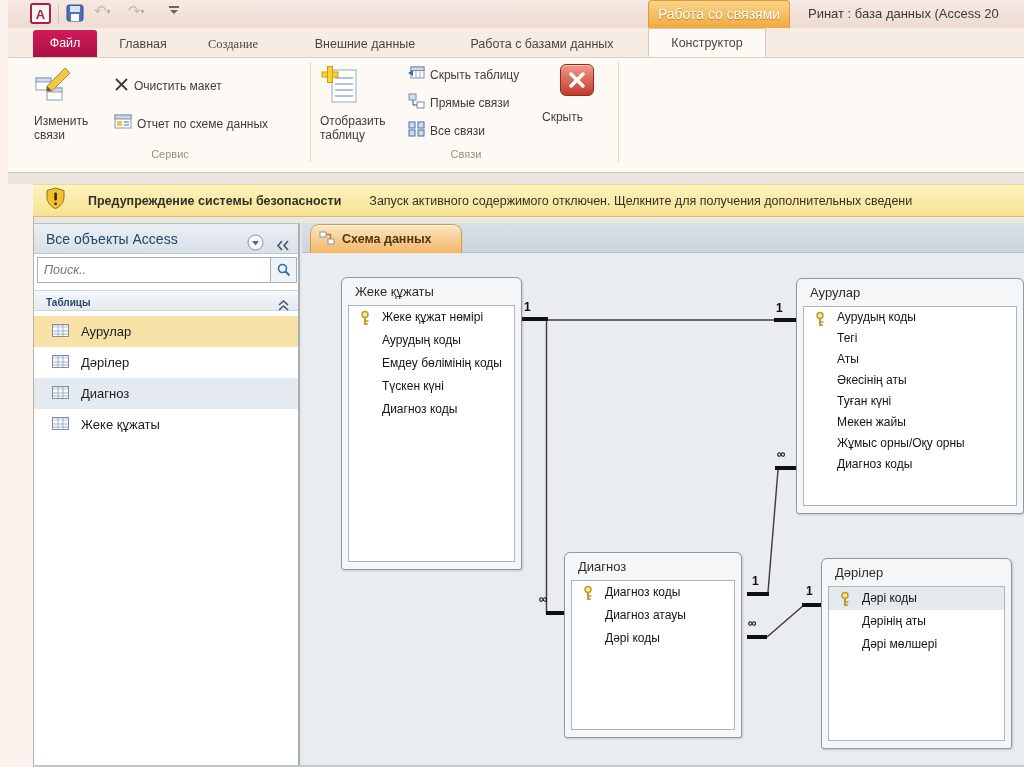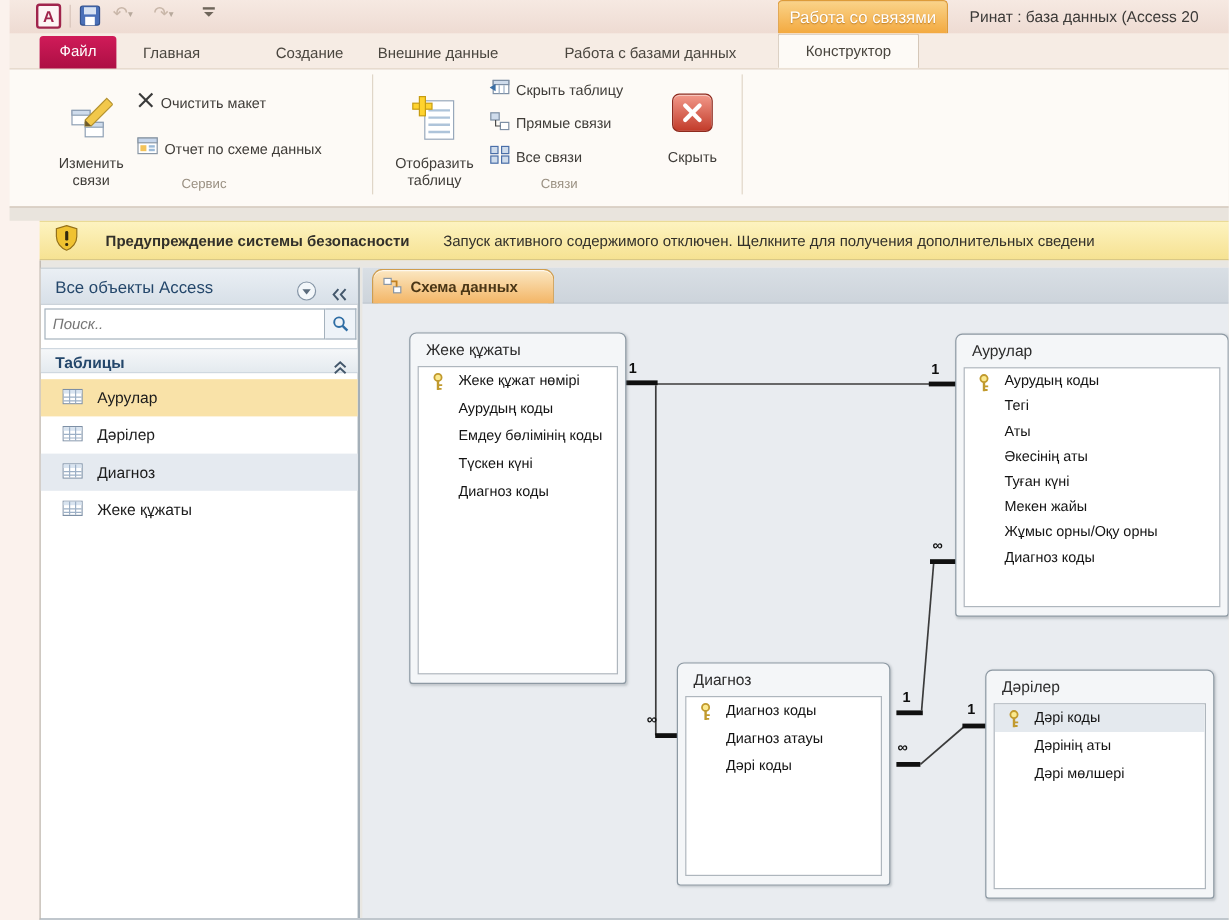--- a/index.html
+++ b/index.html
@@ -35,21 +35,21 @@
     font-size:12.5px; color:#4a463f; }
   .rtab.file { left:25px; width:64px; background:linear-gradient(#d01b59,#ad0f44); color:#fff;
     border-radius:3px 3px 0 0; height:27px; line-height:27px; }
   .rtab.active { background:#fdfaf6; border:1px solid #d5c7b8; border-bottom:1px solid #fdfaf6;
     border-radius:2px 2px 0 0; left:640px; width:118px; height:29px; line-height:28px; }
 
   
   .ribbon { left:8px; top:58px; width:1016px; height:114px; background:#fdfaf6; }
   .grp-divider { position:absolute; top:4px; height:100px; width:1px; background:#e0d6c8; }
   .grp-label { position:absolute; top:90px; font-size:11px; color:#9a9082; text-align:center; }
-  .bigbtn { position:absolute; top:16px; width:84px; height:106px; text-align:center; border-radius:3px; }
+  .bigbtn { position:absolute; top:2px; width:84px; height:106px; text-align:left; border-radius:3px; }
   .bigbtn .lbl { font-size:12px; color:#3f3c38; line-height:14px; margin-top:4px; }
   .smallbtn { position:absolute; height:22px; display:flex; align-items:center; gap:5px; }
   .smallbtn .lbl { font-size:12px; color:#3f3c38; white-space:nowrap; }
   .close-sq { width:34px; height:32px; margin:4px auto 0; border-radius:6px;
     background:linear-gradient(#f met 0,#fff 0); background:linear-gradient(#f2998a,#c23b2a);
     border:1px solid #8e2a1e; box-shadow:inset 0 1px 0 rgba(255,255,255,.45); position:relative; }
 
   
   .strip { left:8px; top:172px; width:1016px; height:12px; background:#e9e4dd; border-top:1px solid #cfc4b6; }
   .warnbar { left:33px; top:184px; width:991px; height:33px;
@@ -66,21 +66,21 @@
   .nav-header { position:absolute; left:0; top:0; width:100%; height:30px;
     background:linear-gradient(#eaeff4,#d8e0e8); border-bottom:1px solid #bfc9d2;
     line-height:30px; font-size:14px; color:#24476b; padding-left:12px; }
   .nav-search { position:absolute; left:3px; top:33px; width:260px; height:26px; display:flex; }
   .nav-search input { flex:1; border:1px solid #a5b2bd; font-size:12.5px; font-style:italic;
     color:#555; padding:0 6px; outline:none; background:#fff; font-family:"Liberation Sans",sans-serif; }
   .nav-search .sbtn { width:26px; border:1px solid #a5b2bd; border-left:none; background:#eef3f8;
     display:flex; align-items:center; justify-content:center; }
   .nav-section { position:absolute; left:0; top:66px; width:100%; height:21px;
     background:linear-gradient(#f5f7f9,#e4eaef); border-top:1px solid #cfd8e0; border-bottom:1px solid #cfd8e0;
-    line-height:24px; font-size:13px; font-weight:bold; color:#24476b; padding-left:12px; }
+    line-height:24px; font-size:10px; font-weight:bold; color:#24476b; padding-left:12px; }
   .nav-item { position:absolute; left:0; width:100%; height:31px; display:flex; align-items:center;
     font-size:13px; color:#1c1c1c; }
   .nav-item .ic { margin:0 12px 0 18px; }
   .nav-item.sel { background:#f9e2a8; }
   .nav-item.alt { background:#e5eaf0; }
   .chev-right { position:absolute; right:8px; top:8px; }
   .circ-dd { position:absolute; right:34px; top:7px; }
 
   
   .canvas { position:absolute; left:268px; top:6px; right:0; bottom:0; background:#e9ecf0; overflow:hidden; }
@@ -123,21 +123,21 @@
       <div class="bar"></div>
       <div class="tri"></div>
     </div>
   <div class="abs ctx-header">Работа со связями</div>
   <div class="abs win-title">Ринат : база данных (Access 20</div>
 </div>
 
 <div class="abs tabrow">
   <div class="rtab file">Файл</div>
   <div class="rtab" style="left:92px;width:86px;">Главная</div>
-  <div class="rtab" style="left:208px;width:84px;">Создание</div>
+  <div class="rtab" style="left:183px;width:84px;font-family:Liberation Serif, serif;">Создание</div>
   <div class="rtab" style="left:290px;width:134px;">Внешние данные</div>
   <div class="rtab" style="left:440px;width:188px;">Работа с базами данных</div>
   <div class="rtab active">Конструктор</div>
 </div>
 
 <div class="abs ribbon">
 
   <div class="bigbtn" style="left:26px;">
     <div style="margin-top:6px;">
       <svg width="36" height="40">

